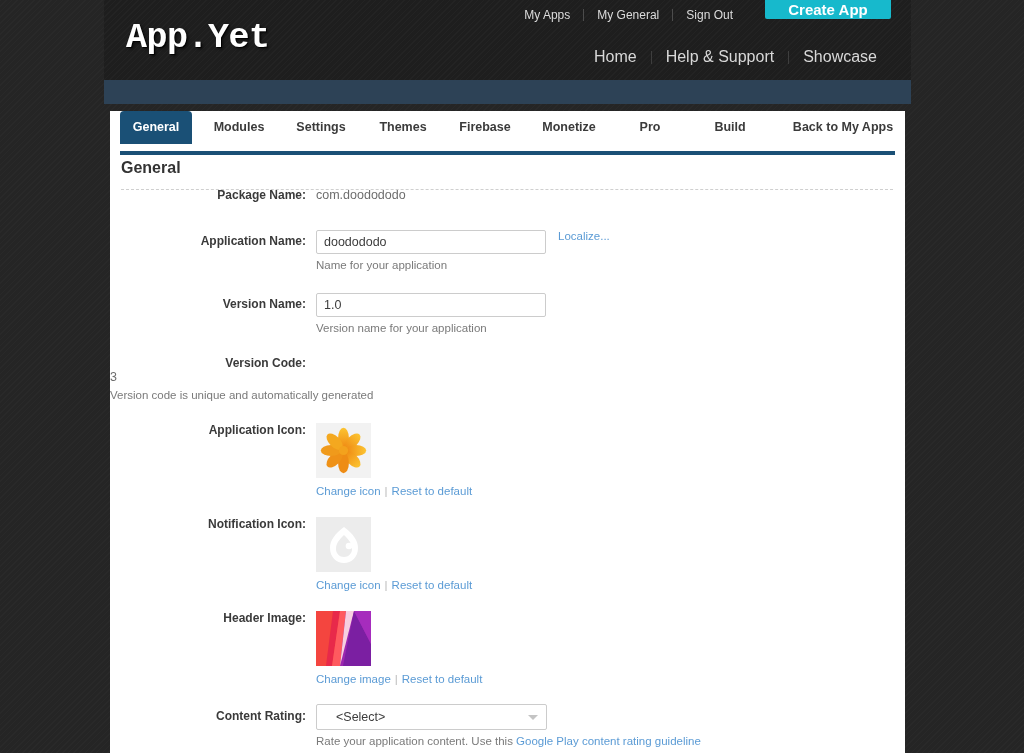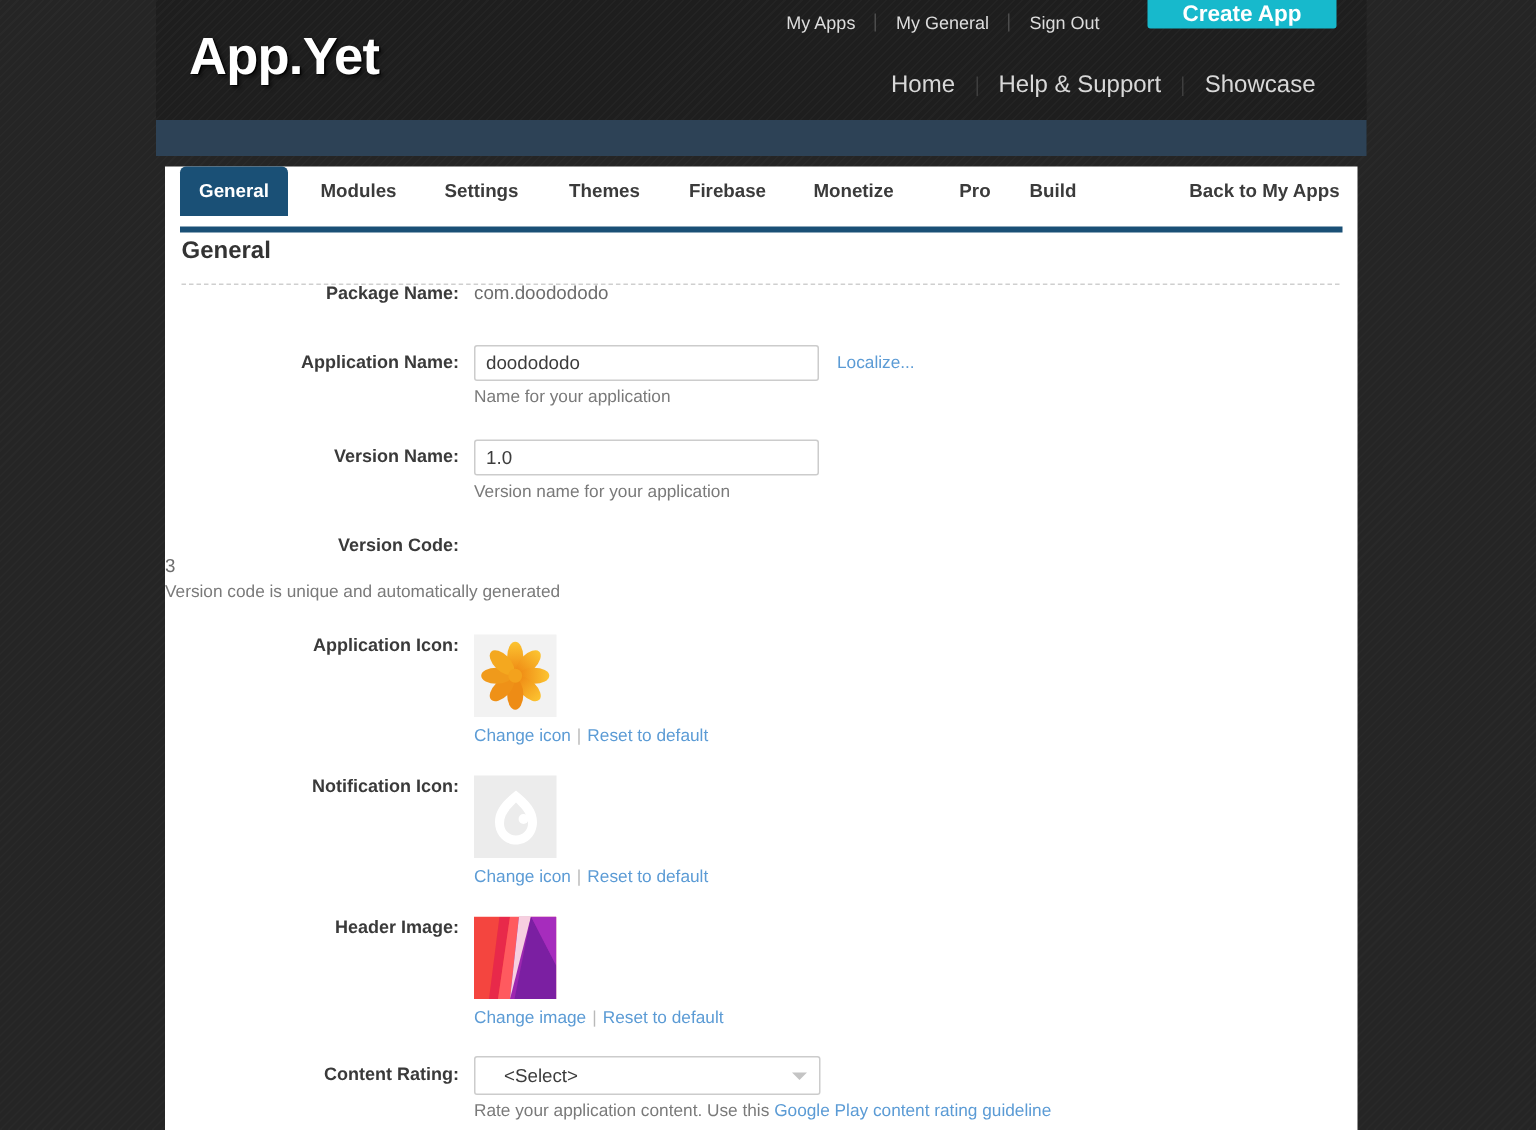--- a/index.html
+++ b/index.html
@@ -43,21 +43,21 @@
       rgba(255,255,255,0.018) 0px,
       rgba(255,255,255,0.018) 1px,
       rgba(0,0,0,0.03) 1px,
       rgba(0,0,0,0.03) 4px
     );
   }
   .logo {
     position: absolute;
     left: 22px;
     top: 18px;
-    font-family: Liberation Sans, sans-serif;
+    font-family: Liberation Mono, monospace;
     font-weight: bold;
     font-size: 35px;
     letter-spacing: -0.5px;
     color: #ffffff;
     text-shadow: 1px 1px 0 rgba(0,0,0,0.75), 2px 2px 3px rgba(0,0,0,0.6);
   }
 
   .top-links {
     position: absolute;
     right: 165px;
@@ -332,41 +332,41 @@
   <div class="content-panel">
 
     <div class="tab-strip">
       <a class="tab active" style="left:0px;width:72px;">General</a>
       <a class="tab" style="left:82px;width:74px;">Modules</a>
       <a class="tab" style="left:164px;width:74px;">Settings</a>
       <a class="tab" style="left:246px;width:74px;">Themes</a>
       <a class="tab" style="left:328px;width:74px;">Firebase</a>
       <a class="tab" style="left:410px;width:78px;">Monetize</a>
       <a class="tab" style="left:500px;width:60px;">Pro</a>
-      <a class="tab" style="left:550px;width:64px;">Build</a>
+      <a class="tab" style="left:578px;width:64px;">Build</a>
       <a class="tab" style="left:664px;width:118px;">Back to My Apps</a>
     </div>
     <div class="tab-underline"></div>
 
     <div class="page-title">General</div>
     <div class="dotted-rule"></div>
 
     <div class="form">
 
       <div class="row" style="margin-top:0;">
         <div class="row-label">Package Name:</div>
         <div class="row-field">
           <div class="static-value">com.doodododo</div>
         </div>
       </div>
 
       <div class="row" style="margin-top:28px;">
         <div class="row-label" style="padding-top:4px;">Application Name:</div>
         <div class="row-field">
-          <div style="display:flex;align-items:center;">
+          <div style="display:flex;align-items:flex-start;">
             <input class="text-input" type="text" value="doodododo" style="">
             <a class="inline-link">Localize...</a>
           </div>
           <div class="helper">Name for your application</div>
         </div>
       </div>
 
       <div class="row" style="margin-top:22px;">
         <div class="row-label" style="padding-top:4px;">Version Name:</div>
         <div class="row-field">

